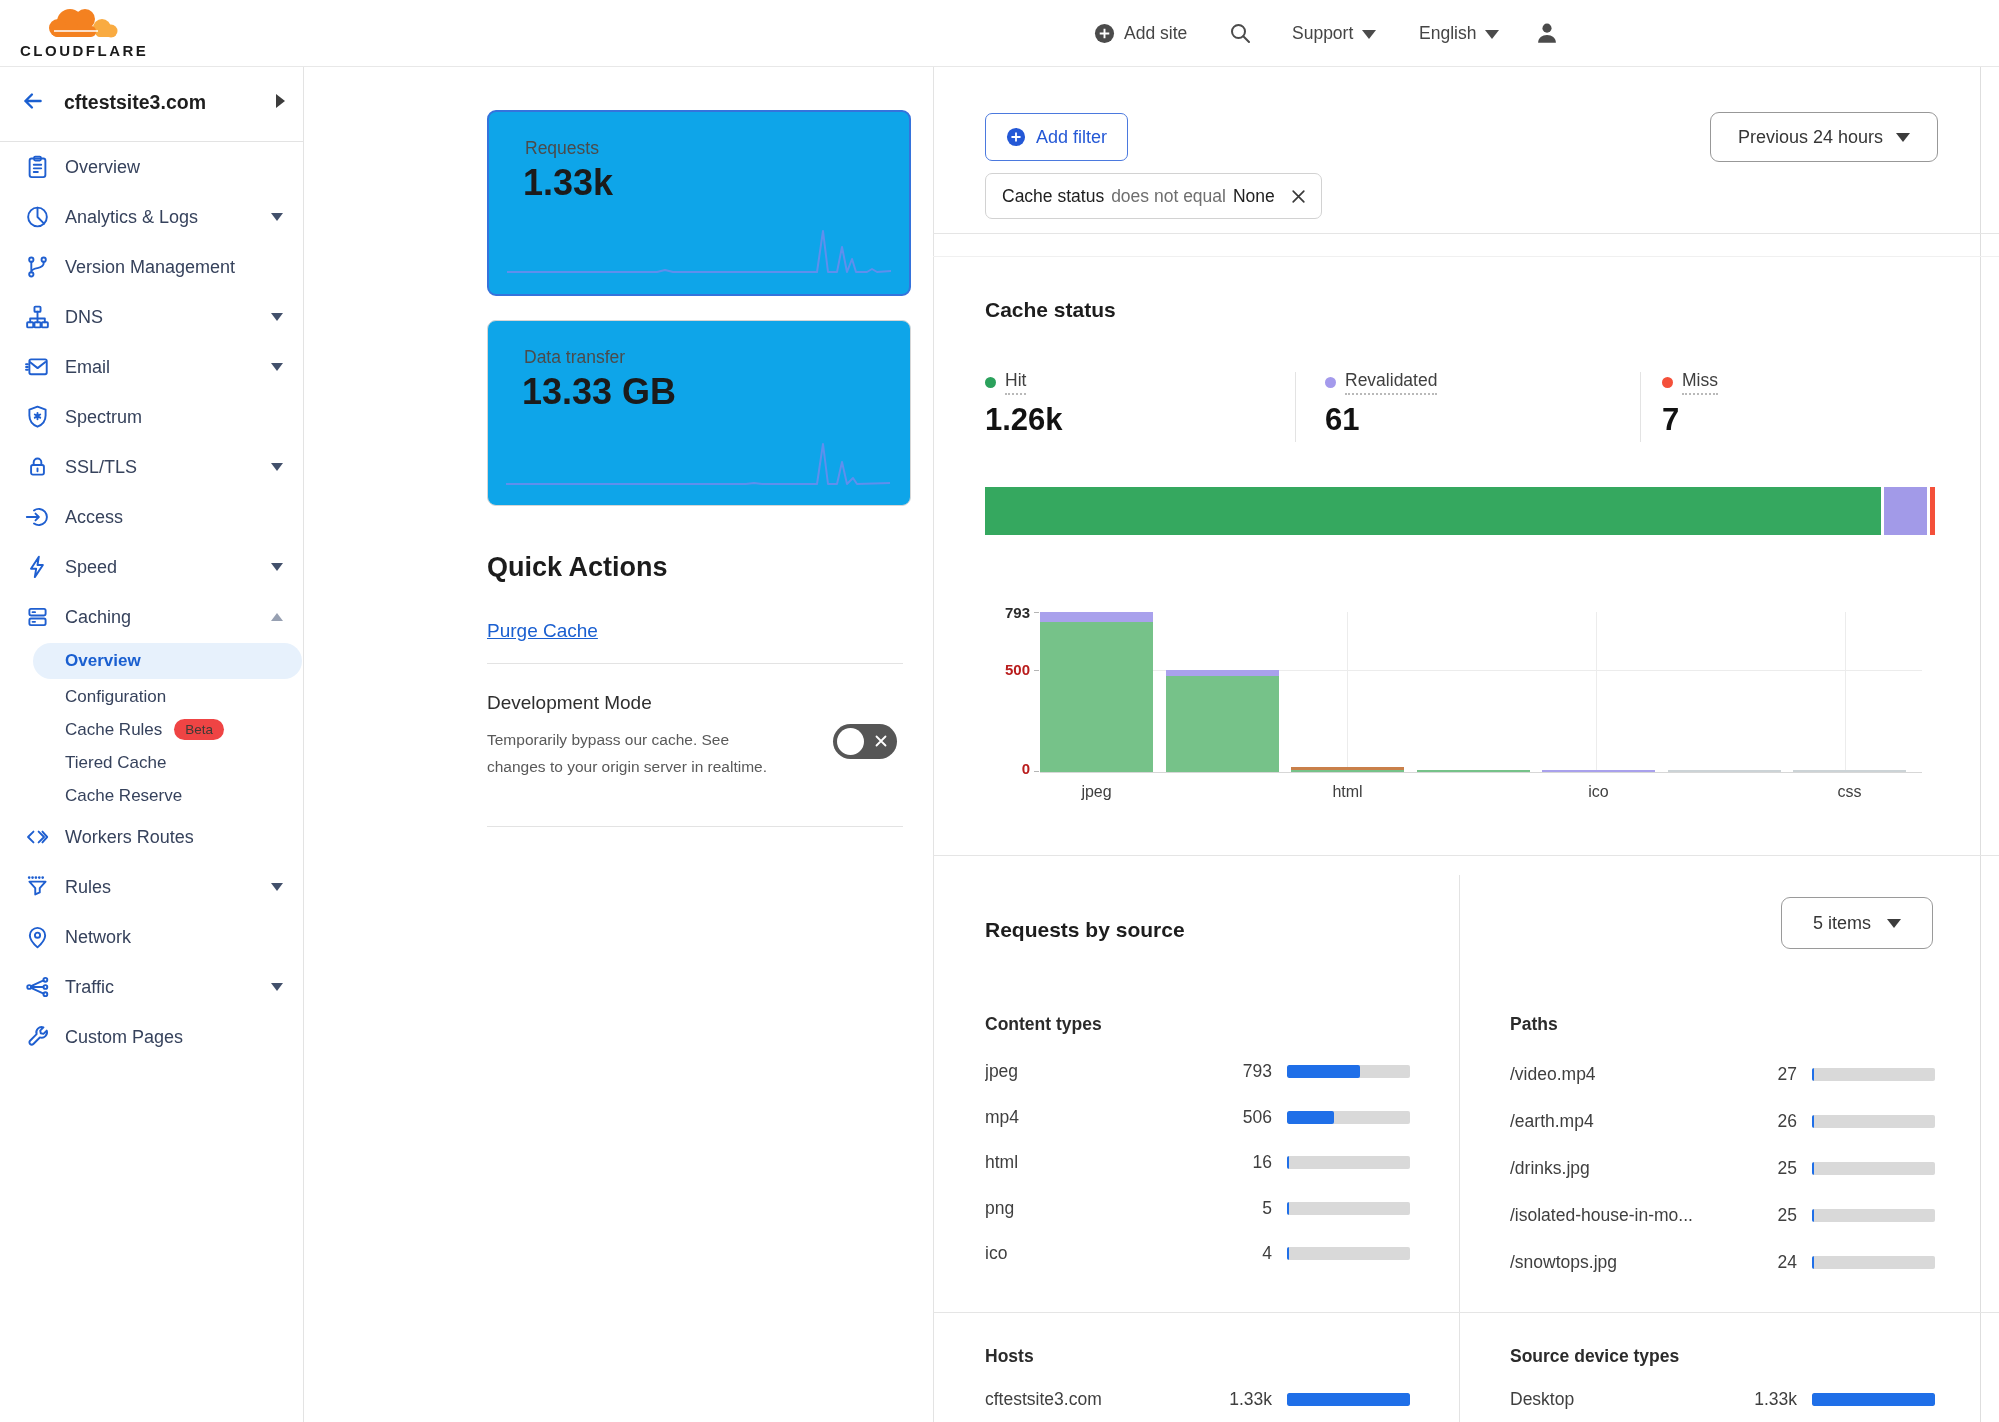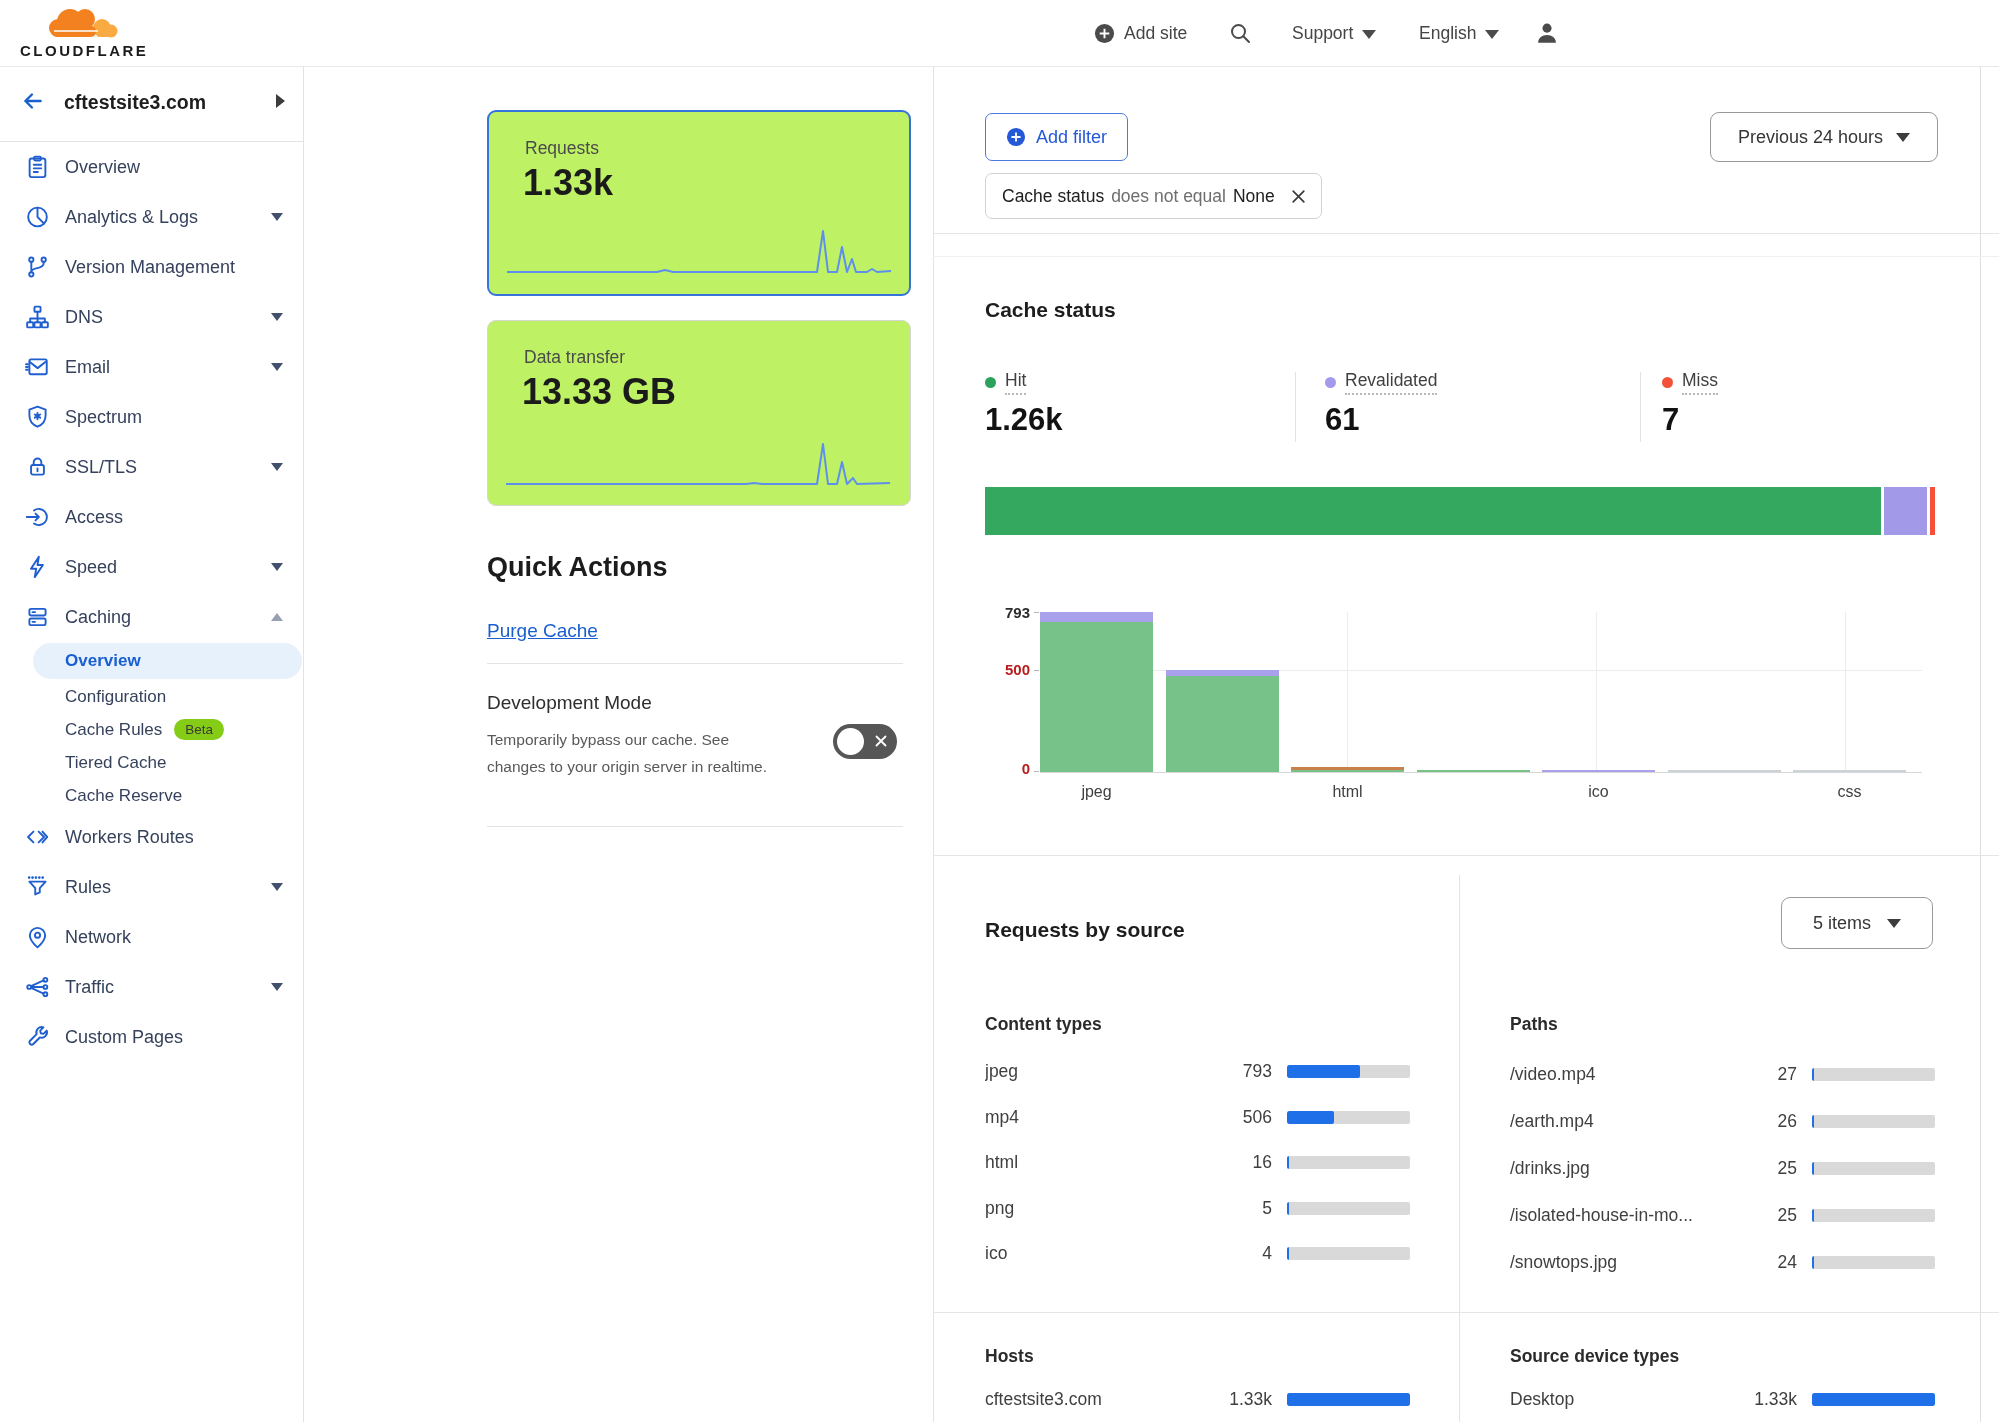--- a/index.html
+++ b/index.html
@@ -23,23 +23,23 @@
   .nav-item{height:50px;display:flex;align-items:center;cursor:pointer;position:relative;}
   .nav-item .nicon{position:absolute;left:24px;top:50%;transform:translateY(-50%);display:flex;}
   .nav-item .nlabel{position:absolute;left:65px;font-size:18px;color:#36425c;}
   .ncaret{position:absolute;right:20px;width:0;height:0;border-left:6px solid transparent;border-right:6px solid transparent;border-top:8px solid #42506b;}
   .ncaret.up{border-top:none;border-bottom:8px solid #97a0b2;}
   .sub-item{height:33px;display:flex;align-items:center;cursor:pointer;position:relative;}
   .sub-item .slabel{position:absolute;left:65px;font-size:17px;color:#36425c;display:flex;align-items:center;gap:12px;}
   .sub-item.active{height:38px;}
   .sub-item.active .pill{position:absolute;left:33px;top:1px;width:269px;height:36px;background:#e7f1fc;border-radius:19px;}
   .sub-item.active .slabel{font-weight:bold;color:#1a5fd0;z-index:1;}
-  .badge{background:#84cc16;color:#3d3a35;font-size:13.5px;border-radius:12px;padding:3px 11px;font-weight:normal;}
+  .badge{background:#ef4444;color:#3d3a35;font-size:13.5px;border-radius:12px;padding:3px 11px;font-weight:normal;}
   
-  .mcard{position:absolute;left:487px;width:424px;height:186px;background:#bef264;border:1px solid #d6d6d6;border-radius:9px;cursor:pointer;box-sizing:border-box;}
+  .mcard{position:absolute;left:487px;width:424px;height:186px;background:#0ea5e9;border:1px solid #d6d6d6;border-radius:9px;cursor:pointer;box-sizing:border-box;}
   .mcard.selected{border:2px solid #3573dc;}
   .mcard .clabel{position:absolute;left:36px;top:26px;font-size:17.5px;color:#4b4b4b;}
   .mcard .cvalue{position:absolute;left:34px;top:50px;font-size:36px;font-weight:bold;color:#1b1b1b;}
   .mcard svg.spark{position:absolute;left:18px;bottom:10px;}
   .qa-title{position:absolute;left:487px;top:552px;font-size:27px;font-weight:bold;color:#1c1c1c;}
   .purge{position:absolute;left:487px;top:620px;font-size:19px;color:#1a5fd0;text-decoration:underline;cursor:pointer;}
   .mid-hr{position:absolute;left:487px;width:416px;height:1px;background:#e3e3e3;}
   .dev-title{position:absolute;left:487px;top:692px;font-size:19px;color:#2e2e2e;}
   .dev-desc{position:absolute;left:487px;top:726px;width:282px;font-size:15.5px;line-height:27px;color:#595959;}
   .toggle{position:absolute;left:833px;top:724px;width:64px;height:35px;background:#565656;border-radius:18px;cursor:pointer;}

